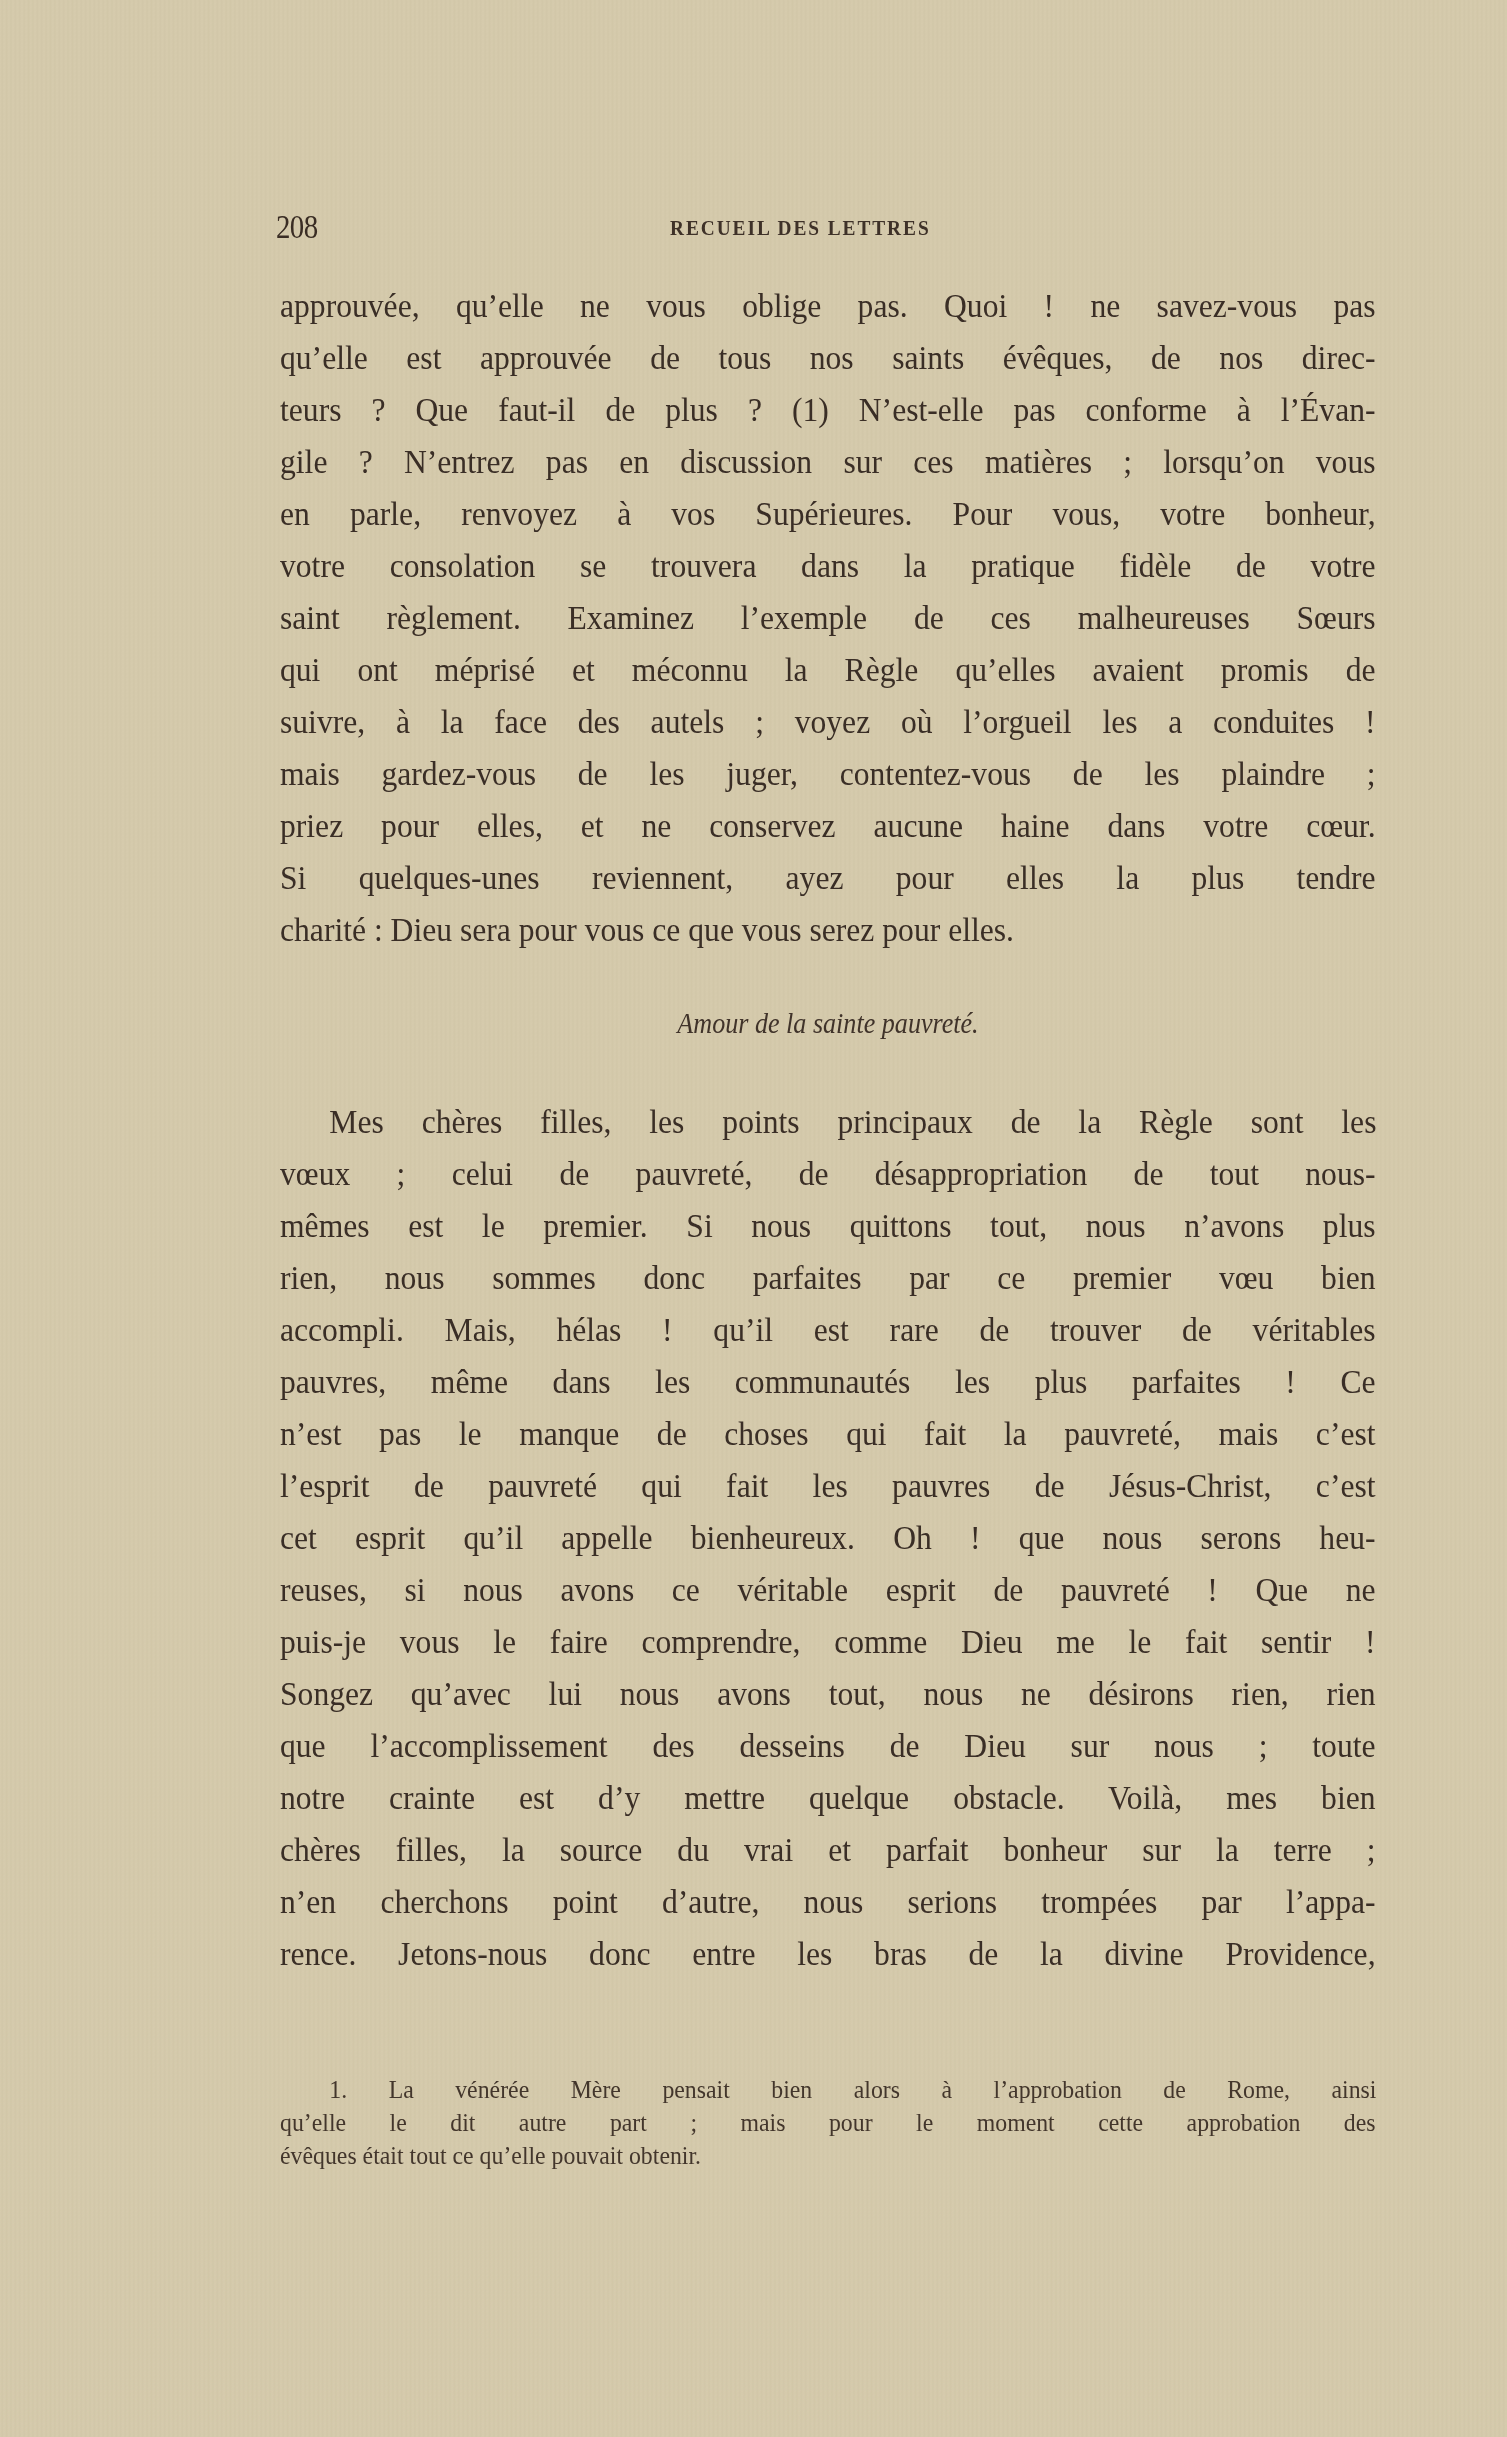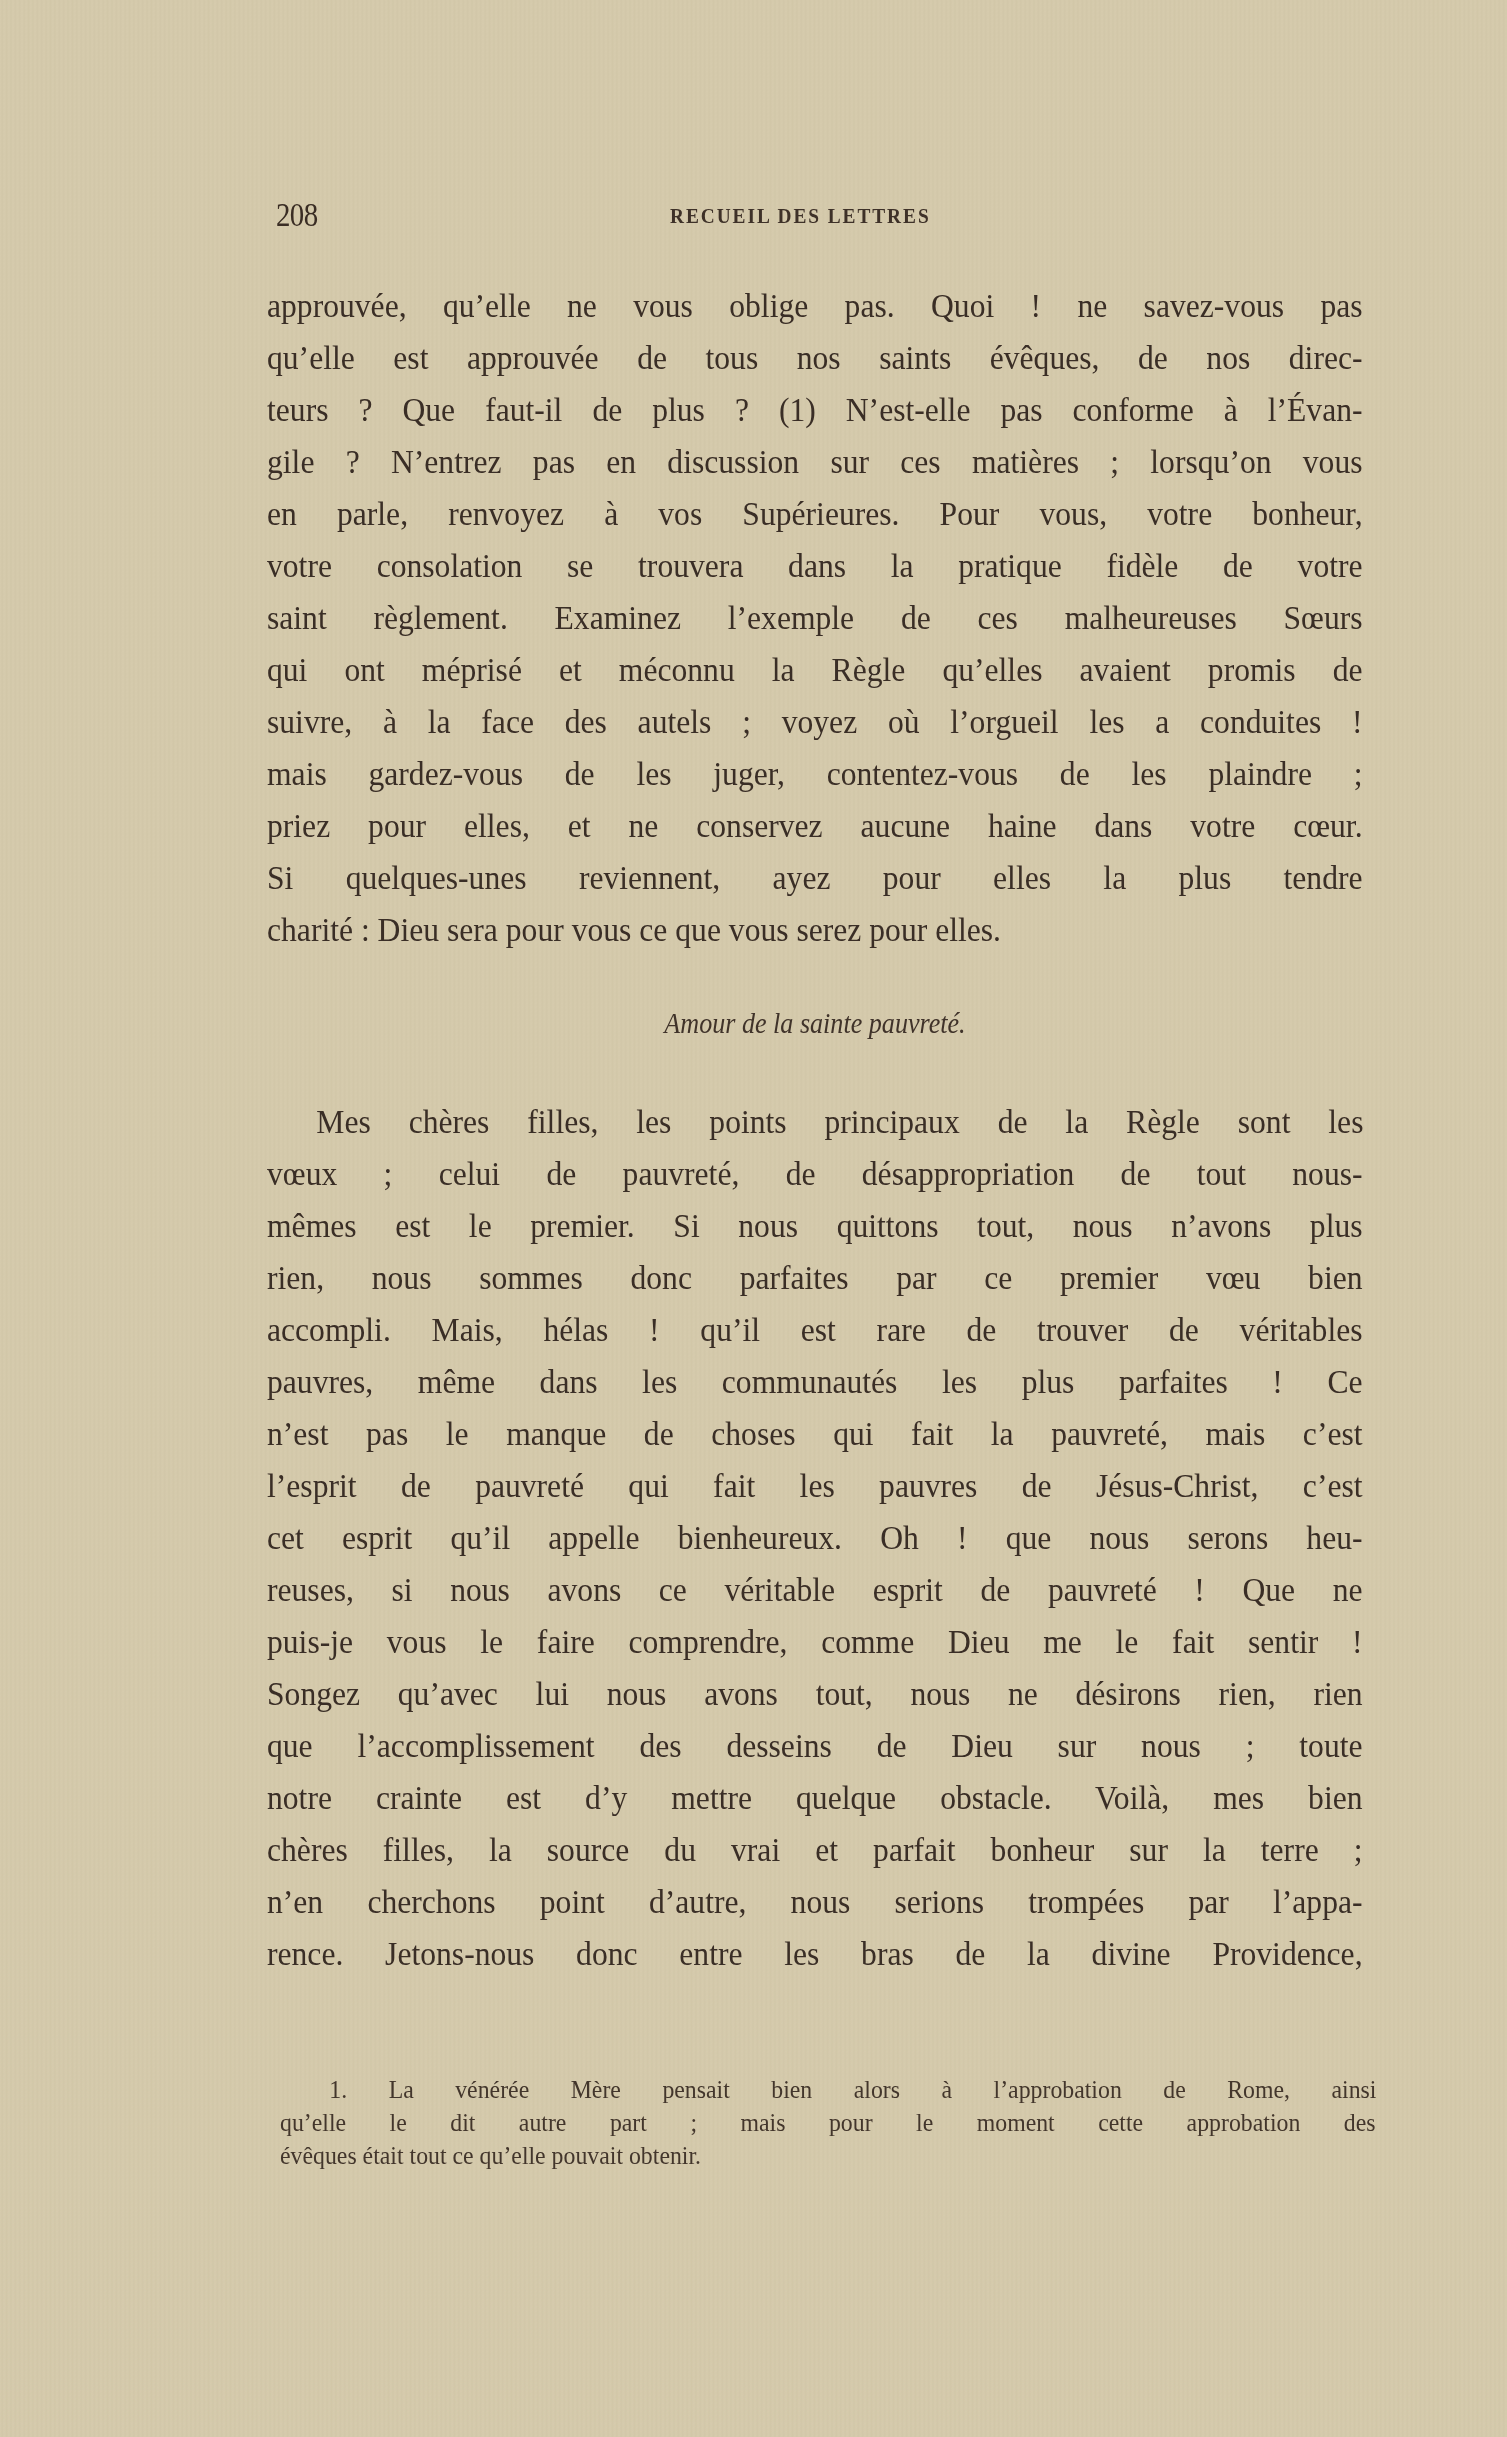--- a/index.html
+++ b/index.html
@@ -8,37 +8,37 @@
       background: #d5caab;
       background-image: linear-gradient(90deg, rgba(255,255,255,0.03) 0px, rgba(0,0,0,0.015) 2.2px, rgba(255,255,255,0.03) 4.4px);
       background-size: 4.4px 100%;
       color: #3b2f27;
       font-family: "DejaVu Serif", "Liberation Serif", serif;
       position: relative;
       overflow: hidden;
     }
     .page { position: absolute; left: 0; top: 0; width: 1507px; height: 2438px; }
     .running-head {
-      position: absolute; top: 196px; left: 276px; width: 1096px; height: 44px; text-decoration: underline;
+      position: absolute; top: 208px; left: 276px; width: 1096px; height: 44px; text-decoration: underline;
     }
     .page-number {
       position: absolute; left: 0; top: 0;
       font-family: "Liberation Serif", serif;
       font-size: 34px; letter-spacing: -0.7px; color: #3a2d24;
       transform: scaleX(0.85); transform-origin: left;
     }
     .running-title {
       position: absolute; left: 394px; top: 7.3px;
       font-family: "Liberation Serif", serif;
       font-size: 22px; letter-spacing: 2.2px; color: #3e3128;
       font-weight: bold;
       transform: scaleX(0.88); transform-origin: left;
     }
     .body-text {
-      position: absolute; left: 267px; top: 280px; width: 1096px;
+      position: absolute; left: 280px; top: 280px; width: 1096px;
     }
     .line {
       font-family: "Liberation Serif", serif;
       font-size: 34px;
       height: 52px;
       line-height: 52px;
       white-space: nowrap;
       text-align: justify;
       text-align-last: justify;
       color: #3a2e26;

